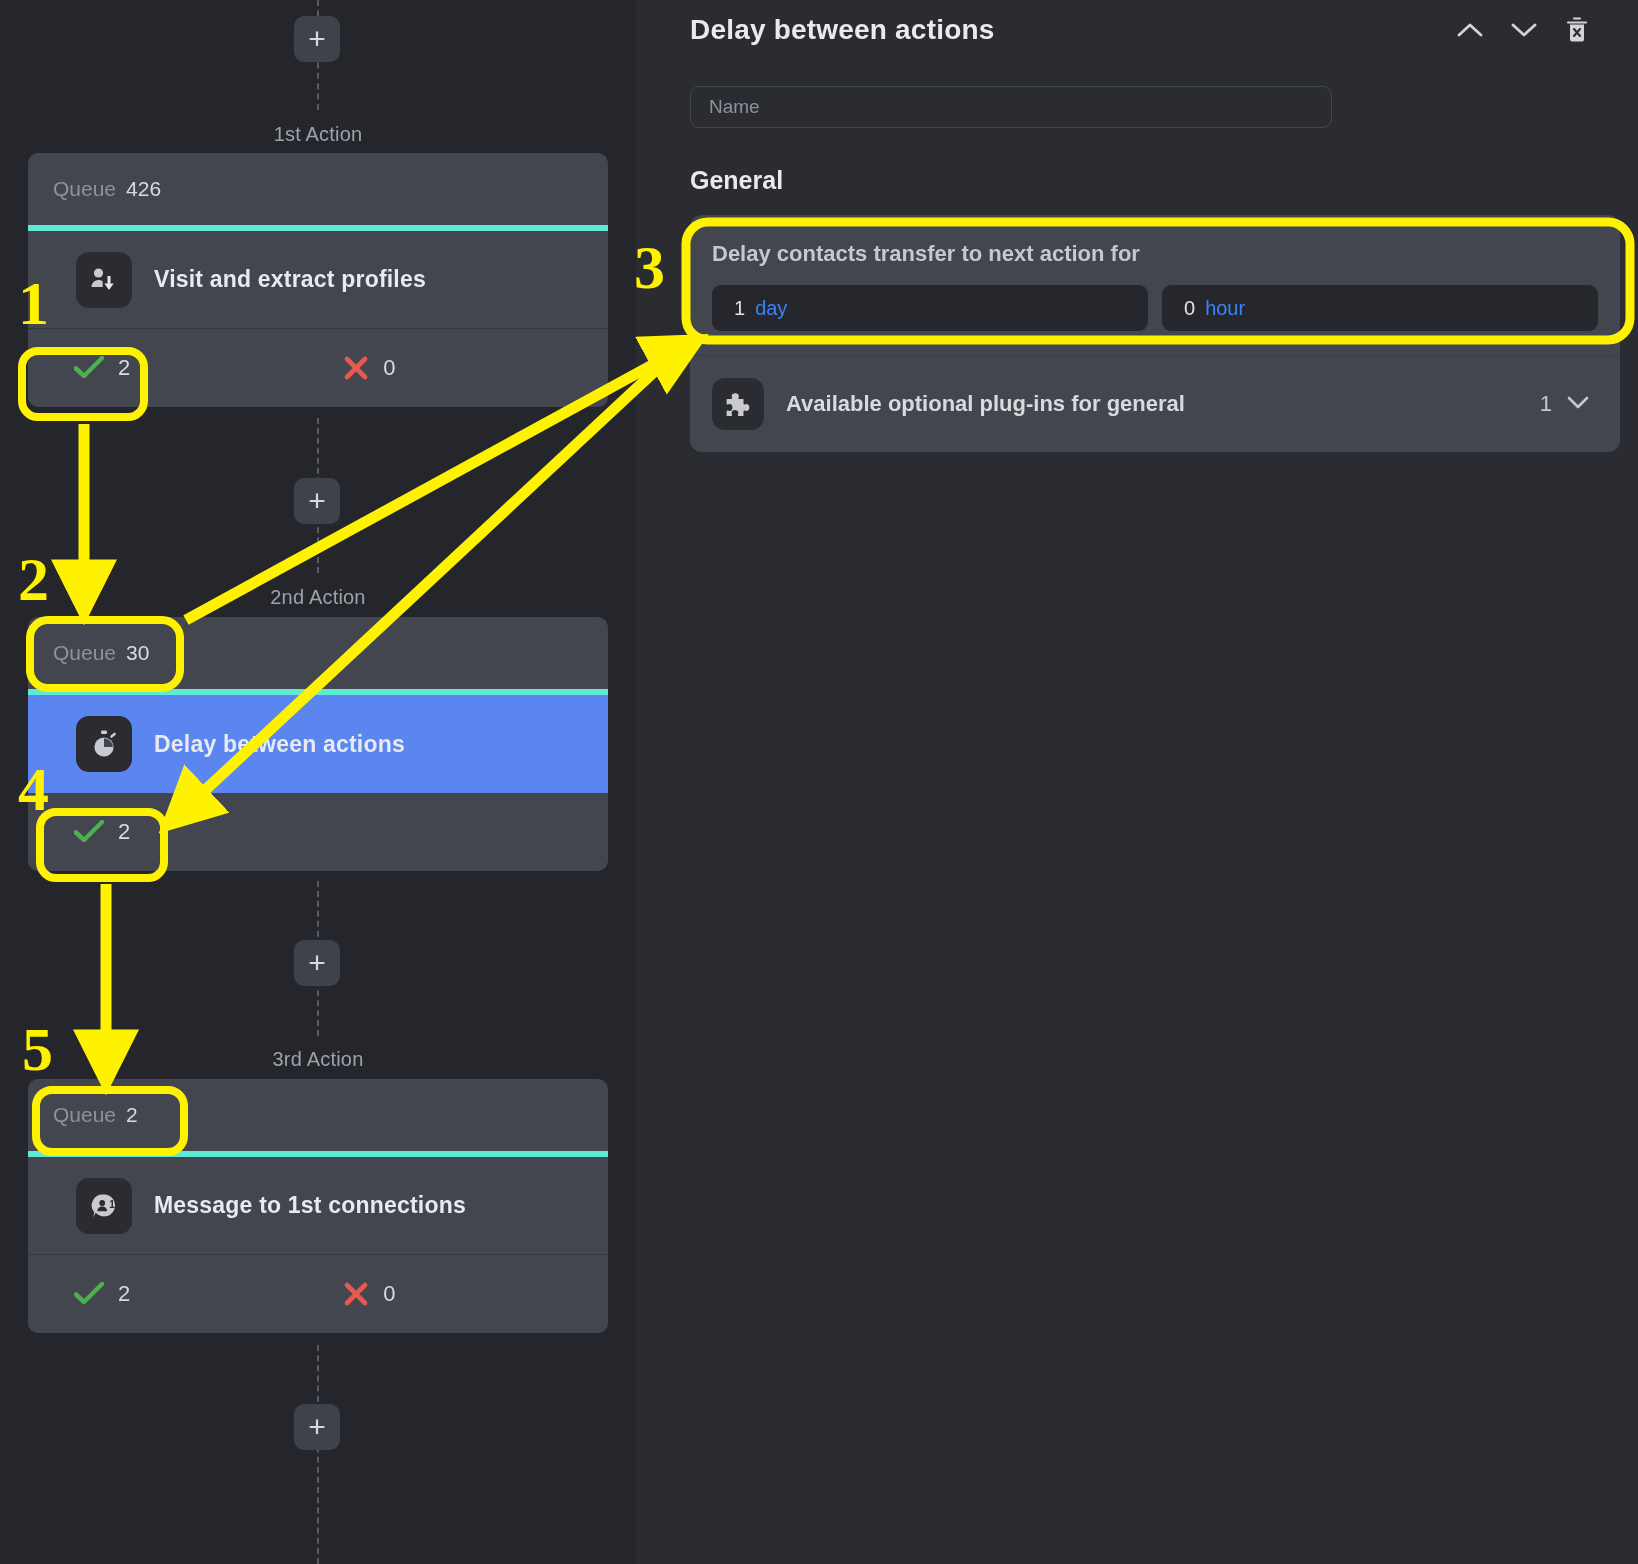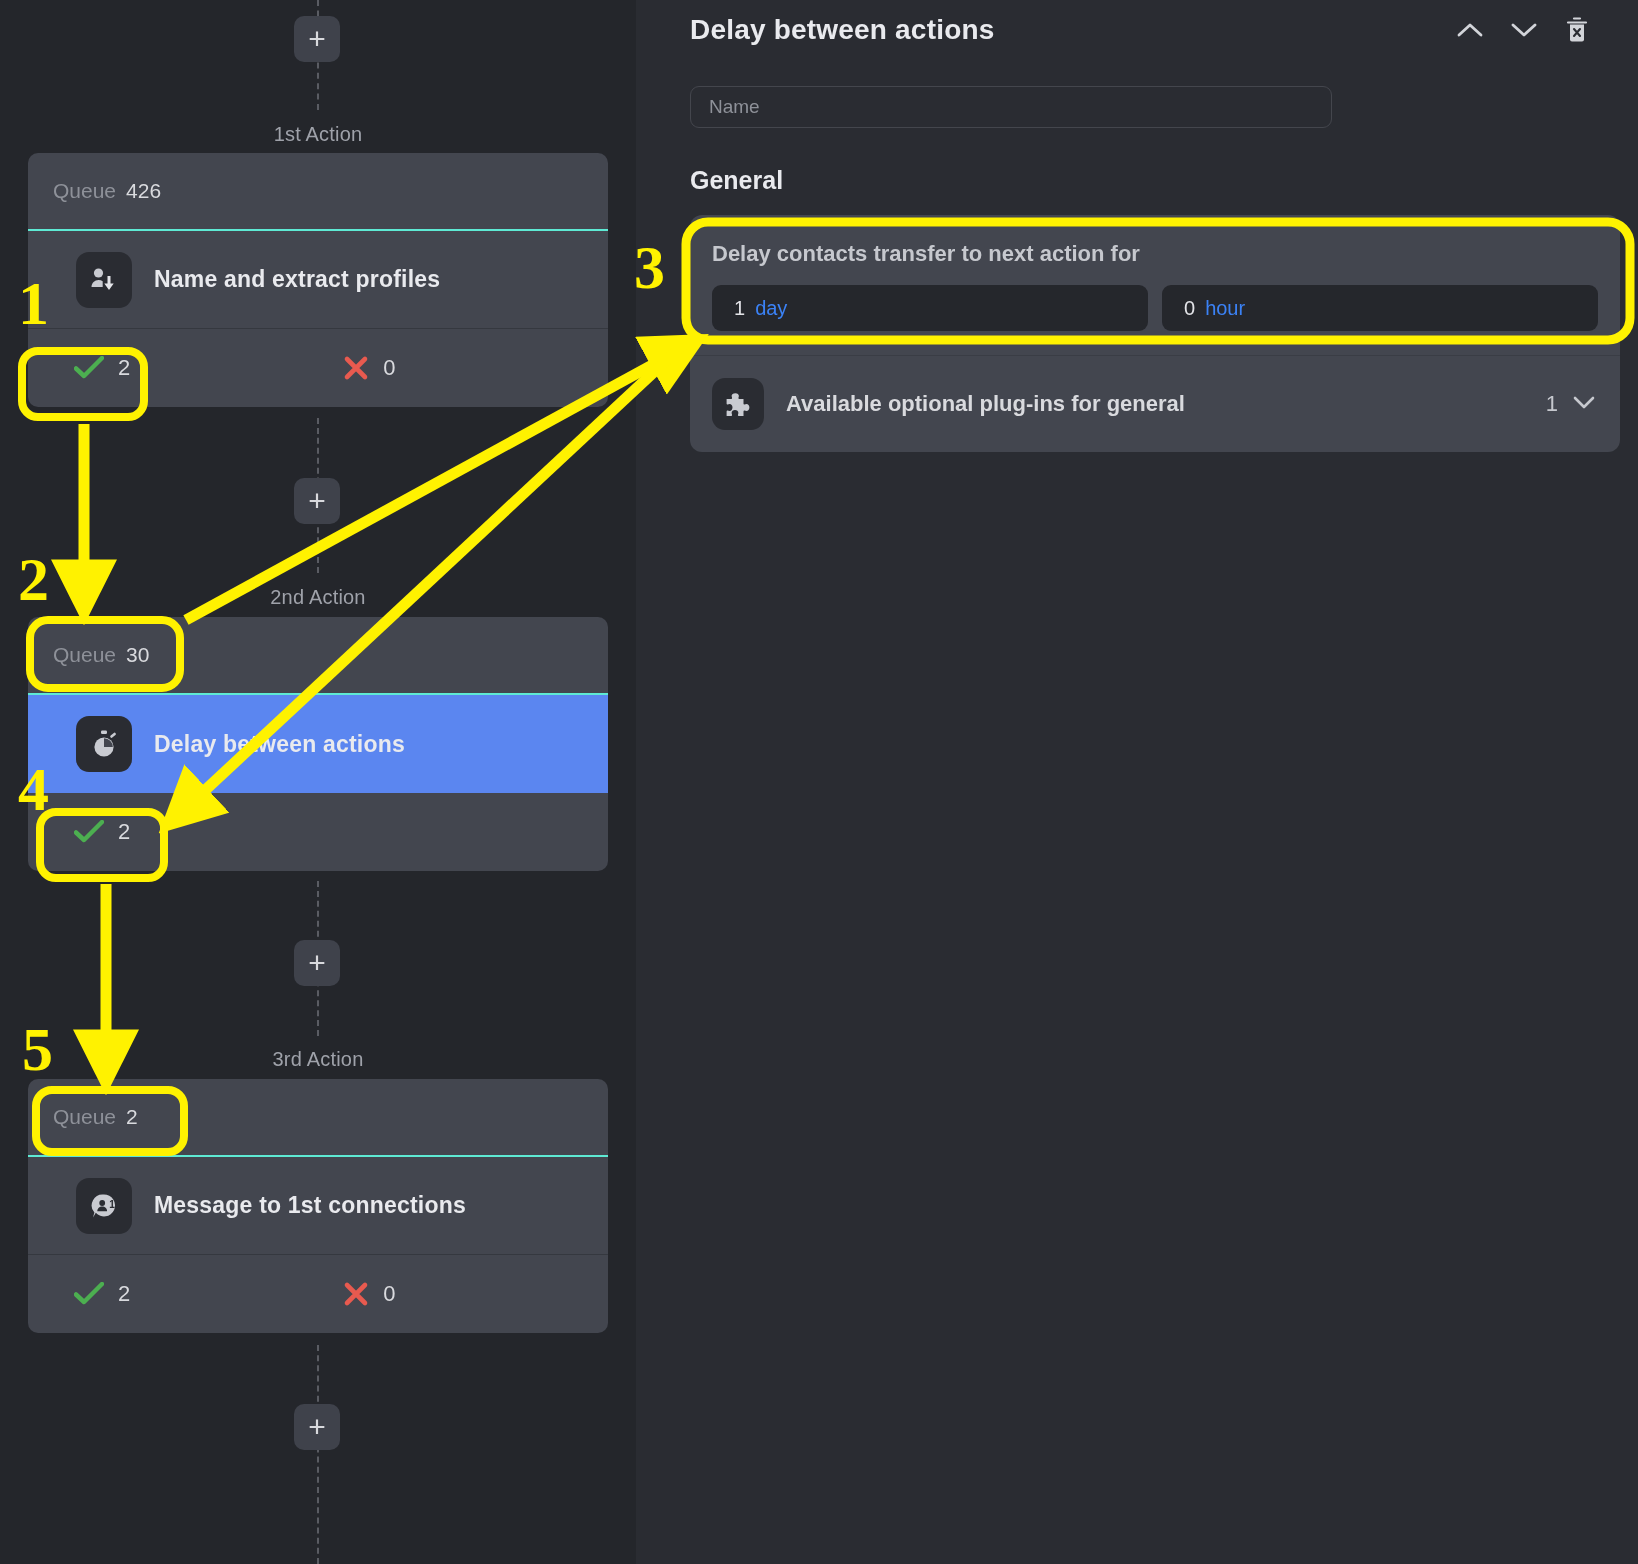--- a/index.html
+++ b/index.html
@@ -68,21 +68,21 @@
     border-radius: 10px;
     overflow: hidden;
   }
 
   .card-queue {
     height: 78px;
     display: flex;
     align-items: center;
     padding-left: 25px;
     box-sizing: border-box;
-    border-bottom: 2px solid #5eead4;
+    border-bottom: 6px solid #5eead4;
   }
   .queue-label {
     color: #8E9199;
     font-size: 21px;
     margin-right: 10px;
   }
   .queue-value {
     color: #D9DADE;
     font-size: 21px;
     font-weight: normal;
@@ -233,21 +233,21 @@
     box-sizing: border-box;
     cursor: text;
   }
   .delay-num { font-size: 20px; color: #E2E3E7; margin-right: 10px; }
   .delay-unit { font-size: 20px; color: #3b82f6; }
 
   .plugin-row {
     height: 96px;
     display: flex;
     align-items: center;
-    padding: 0 24px 0 22px;
+    padding: 0 30px 0 22px;
   }
   .plugin-icon {
     width: 52px; height: 52px; min-width:52px;
     border-radius: 13px;
     background: #2A2C32;
     display:flex; align-items:center; justify-content:center;
     margin-right: 22px;
   }
   .plugin-label { font-size: 22px; font-weight: bold; color: #D9DADE; }
   .plugin-right {
@@ -288,21 +288,21 @@
       <span class="queue-value">426</span>
     </div>
     <div class="card-title-row">
       <div class="card-icon">
         <svg width="30" height="30" viewBox="0 0 30 30">
           <circle cx="9.5" cy="8" r="4.6" fill="#C9CBD1"></circle>
           <path d="M2.5 22c0-4.1 3.2-7 7-7 1.6 0 3 .45 4.2 1.2V22z" fill="#C9CBD1"></path>
           <path d="M21.5 11v7.6h3.2L20 25l-4.7-6.4h3.2V11z" fill="#E4E5E9"></path>
         </svg>
       </div>
-      <span class="card-title-text">Name and extract profiles</span>
+      <span class="card-title-text">Visit and extract profiles</span>
     </div>
     <div class="card-stats">
       <div class="stat ok">
         <span class="glyph">
           <svg width="30" height="24" viewBox="0 0 30 24">
               <path d="M2 12.5 L10 20 L28 2" stroke="#4CAF50" stroke-width="4.5" fill="none" stroke-linecap="round" stroke-linejoin="round"></path>
             </svg>
         </span>
         <span>2</span>
       </div>

